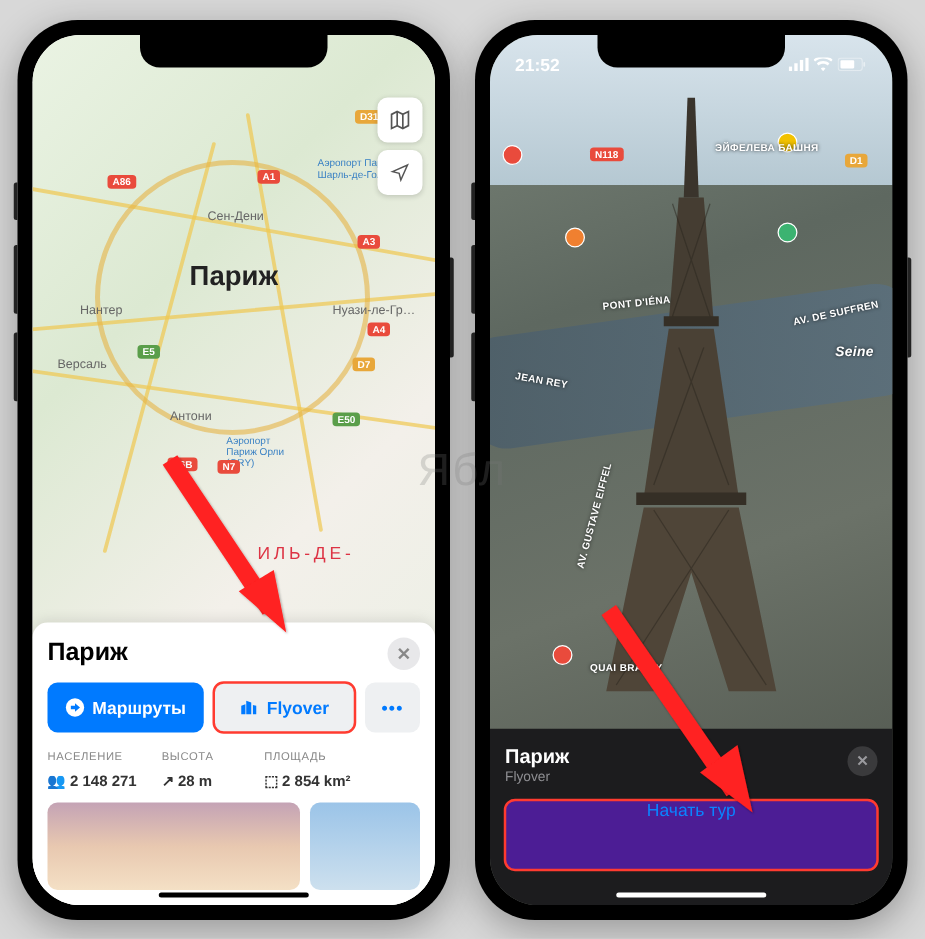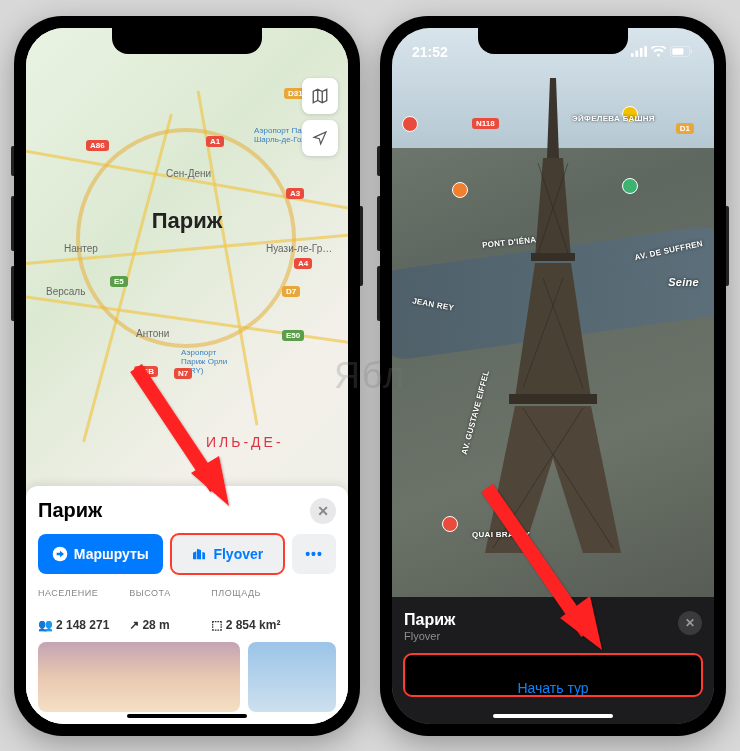--- a/index.html
+++ b/index.html
@@ -190,21 +190,21 @@
       outline-offset: -1px;
     }
     .stats-row {
       display: flex;
       gap: 20px;
       font-size: 10px;
       color: #888;
       margin-bottom: 10px;
       overflow: hidden;
     }
-    .stat { display: flex; flex-direction: column; gap: 20px; min-width: 62px; }
+    .stat { display: flex; flex-direction: column; gap: 8px; min-width: 62px; }
     .stat-label { font-size: 9px; letter-spacing: 0.5px; text-transform: uppercase; }
     .stat-value { font-size: 12px; font-weight: 600; color: #333; display: flex; align-items: center; gap: 3px; }
     .photo-row { display: flex; gap: 8px; }
     .photo {
       height: 70px;
       flex: 1;
       border-radius: 8px;
     }
     .photo.a { background: linear-gradient(180deg, #c4a3b5 0%, #e8c8b0 50%, #f4e0c5 100%); flex: 2.3; }
     .photo.b { background: linear-gradient(180deg, #9bc4e8 0%, #cde0ee 100%); flex: 1; }
@@ -287,26 +287,26 @@
     }
     .dark-title { color: #fff; font-size: 16px; font-weight: 600; }
     .dark-sub { color: #8e8e92; font-size: 11px; margin-top: 1px; }
     .dark-close {
       width: 24px; height: 24px; border-radius: 50%;
       background: #3a3a3c; color: #9a9a9e;
       display: flex; align-items: center; justify-content: center;
       font-size: 12px; font-weight: 600;
     }
     .tour-btn {
-      height: 42px;
-      background: #000000;
+      height: 56px;
+      background: #4c1d95;
       color: #0a84ff;
       border-radius: 8px;
       display: flex;
-      align-items: flex-end;
+      align-items: flex-start;
       justify-content: center;
       font-size: 14px;
       font-weight: 500;
     }
     
     .arrow {
       position: absolute;
       z-index: 500;
       pointer-events: none;
     }
@@ -355,21 +355,21 @@
       <div class="map-region" style="top:406px;left:180px">ИЛЬ-ДЕ-</div>
 
       <div class="map-route-badge" style="top:112px;left:60px">A86</div>
       <div class="map-route-badge" style="top:160px;left:260px">A3</div>
       <div class="map-route-badge" style="top:108px;left:180px">A1</div>
       <div class="map-route-badge" style="top:248px;left:84px;background:#5a9e4a">E5</div>
       <div class="map-route-badge" style="top:230px;left:268px">A4</div>
       <div class="map-route-badge" style="top:258px;left:256px;background:#e8a73a">D7</div>
       <div class="map-route-badge" style="top:340px;left:148px">N7</div>
       <div class="map-route-badge" style="top:60px;left:258px;background:#e8a73a">D317</div>
-      <div class="map-route-badge" style="top:302px;left:256px;background:#5a9e4a">E50</div>
+      <div class="map-route-badge" style="top:302px;left:240px;background:#5a9e4a">E50</div>
       <div class="map-route-badge" style="top:338px;left:108px">A6B</div>
 
       <div class="map-controls">
         <div class="map-ctrl-btn">
           <svg width="18" height="18" viewBox="0 0 24 24">
               <path fill="none" stroke="currentColor" stroke-width="1.8" d="M9 3l6 3 6-3v15l-6 3-6-3-6 3V6zM9 3v15M15 6v15"></path>
             </svg>
         </div>
         <div class="map-ctrl-btn">
           <svg width="16" height="16" viewBox="0 0 24 24">

